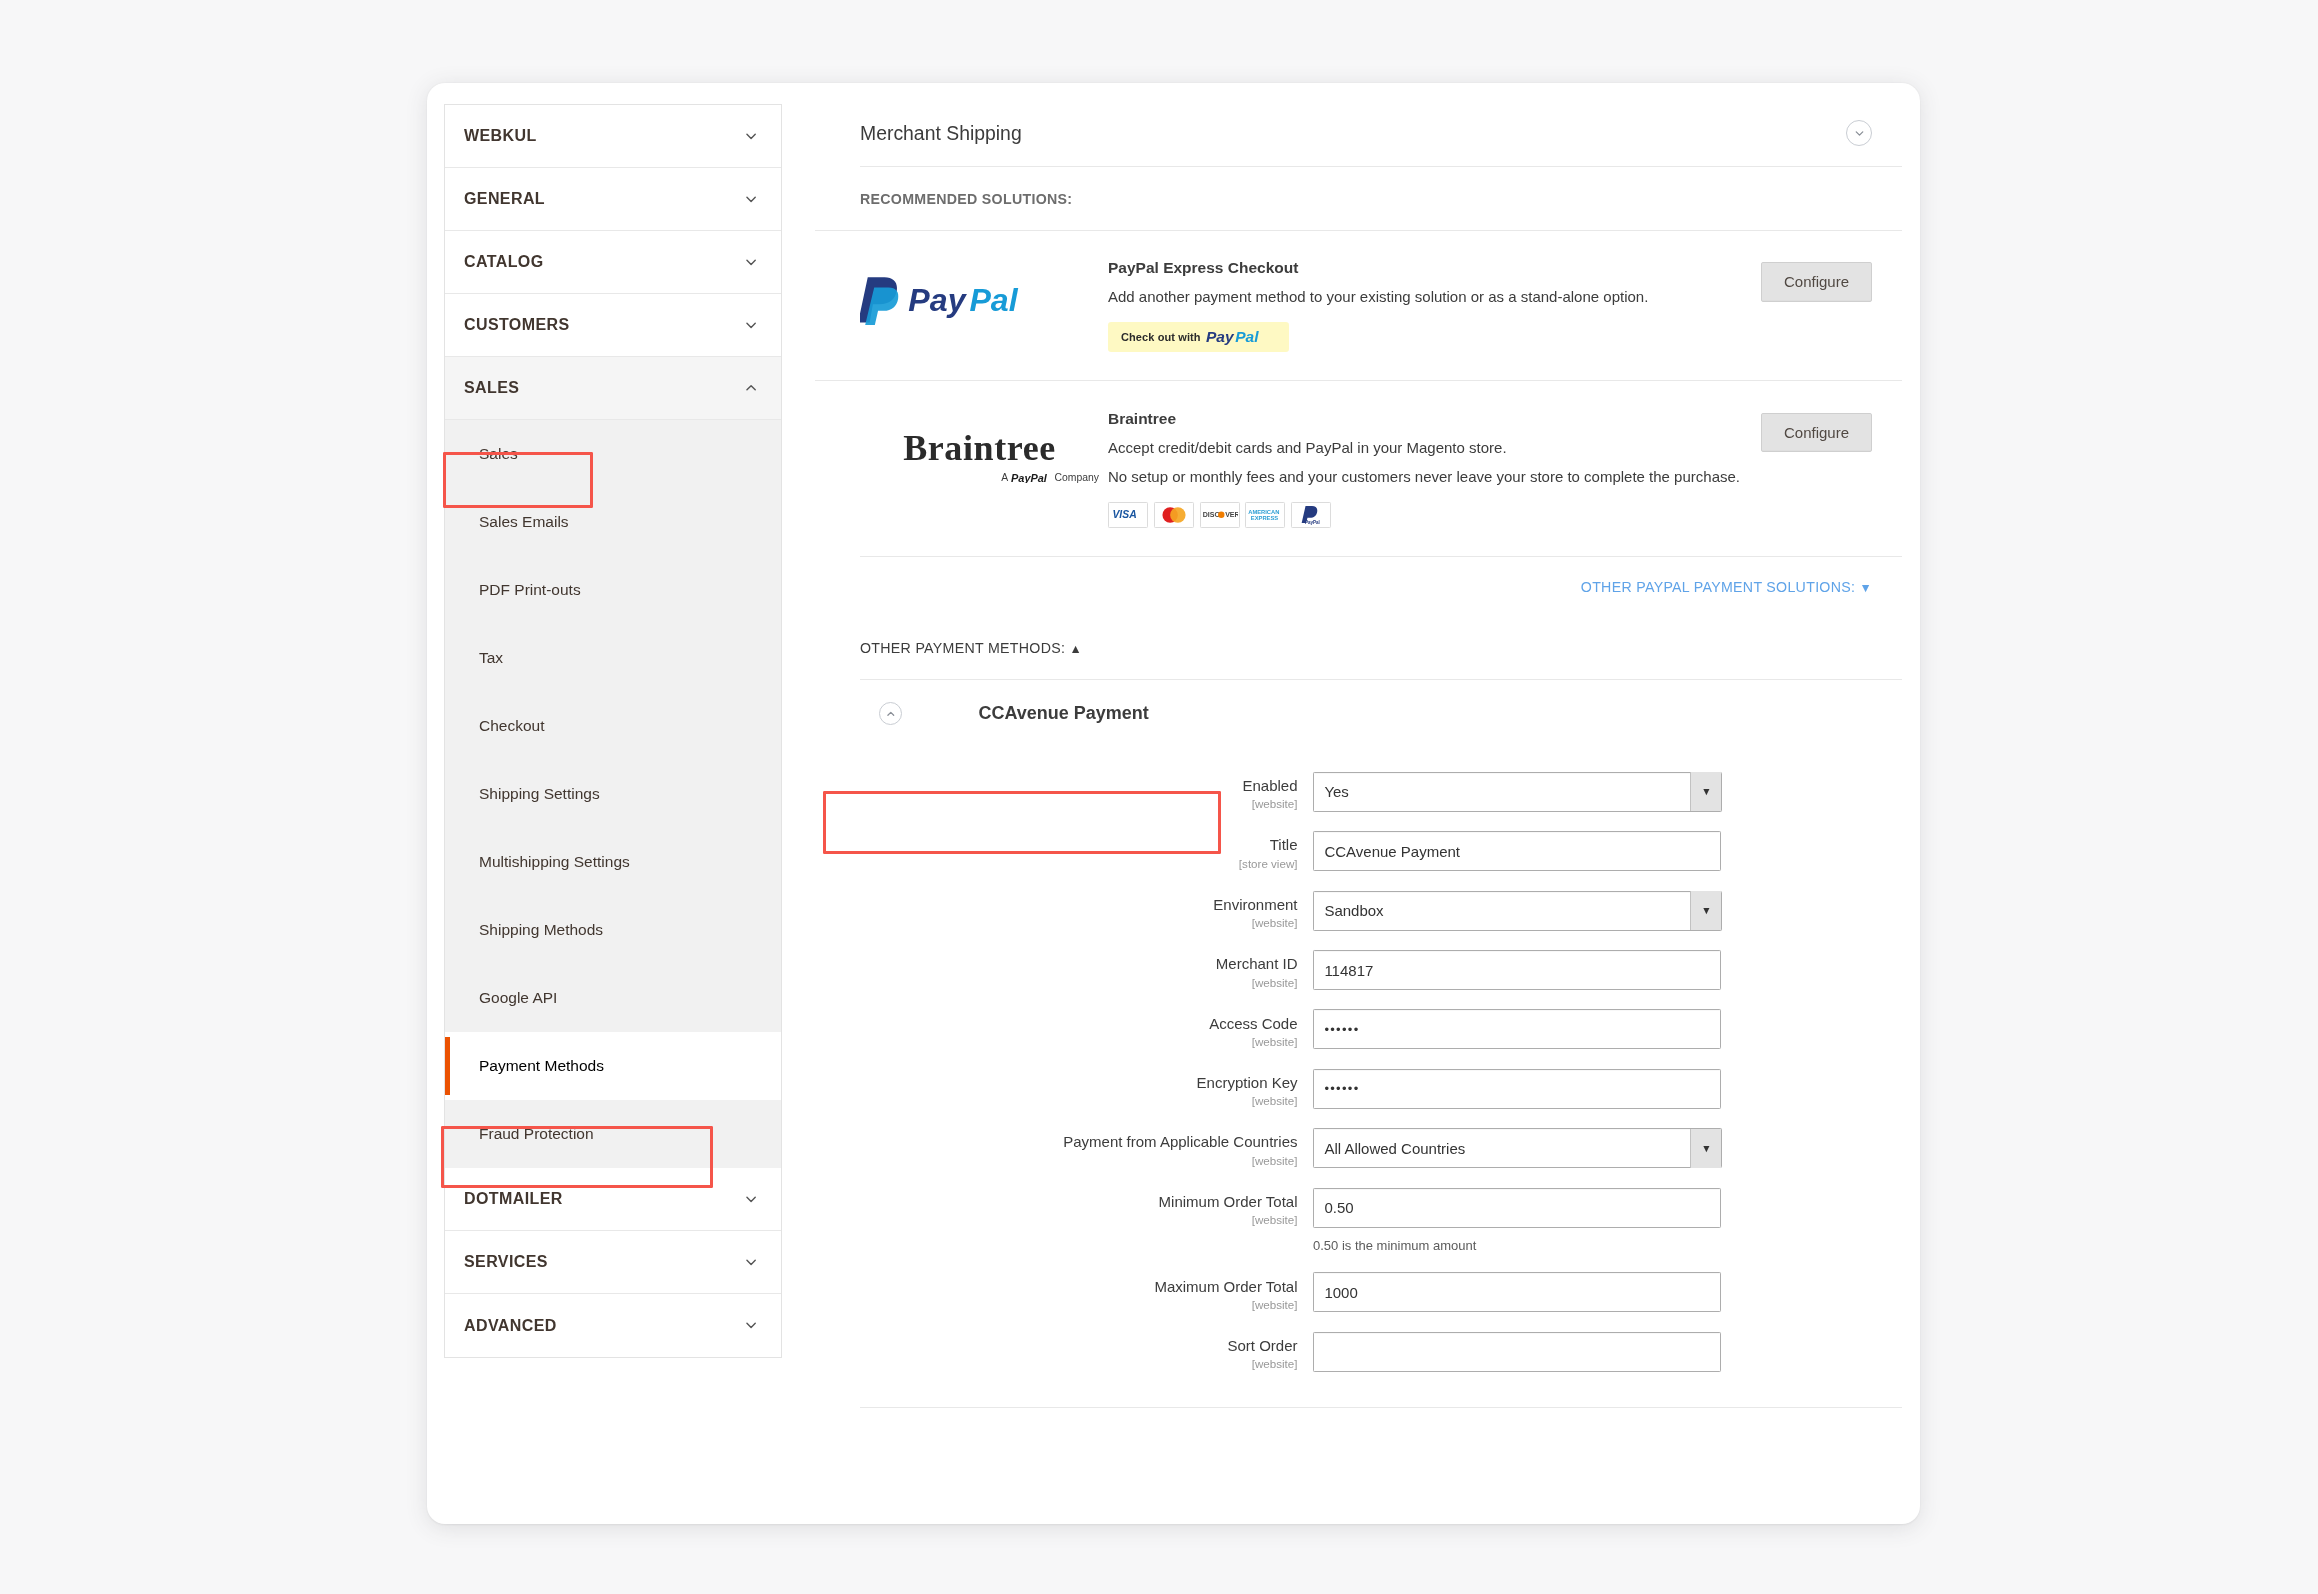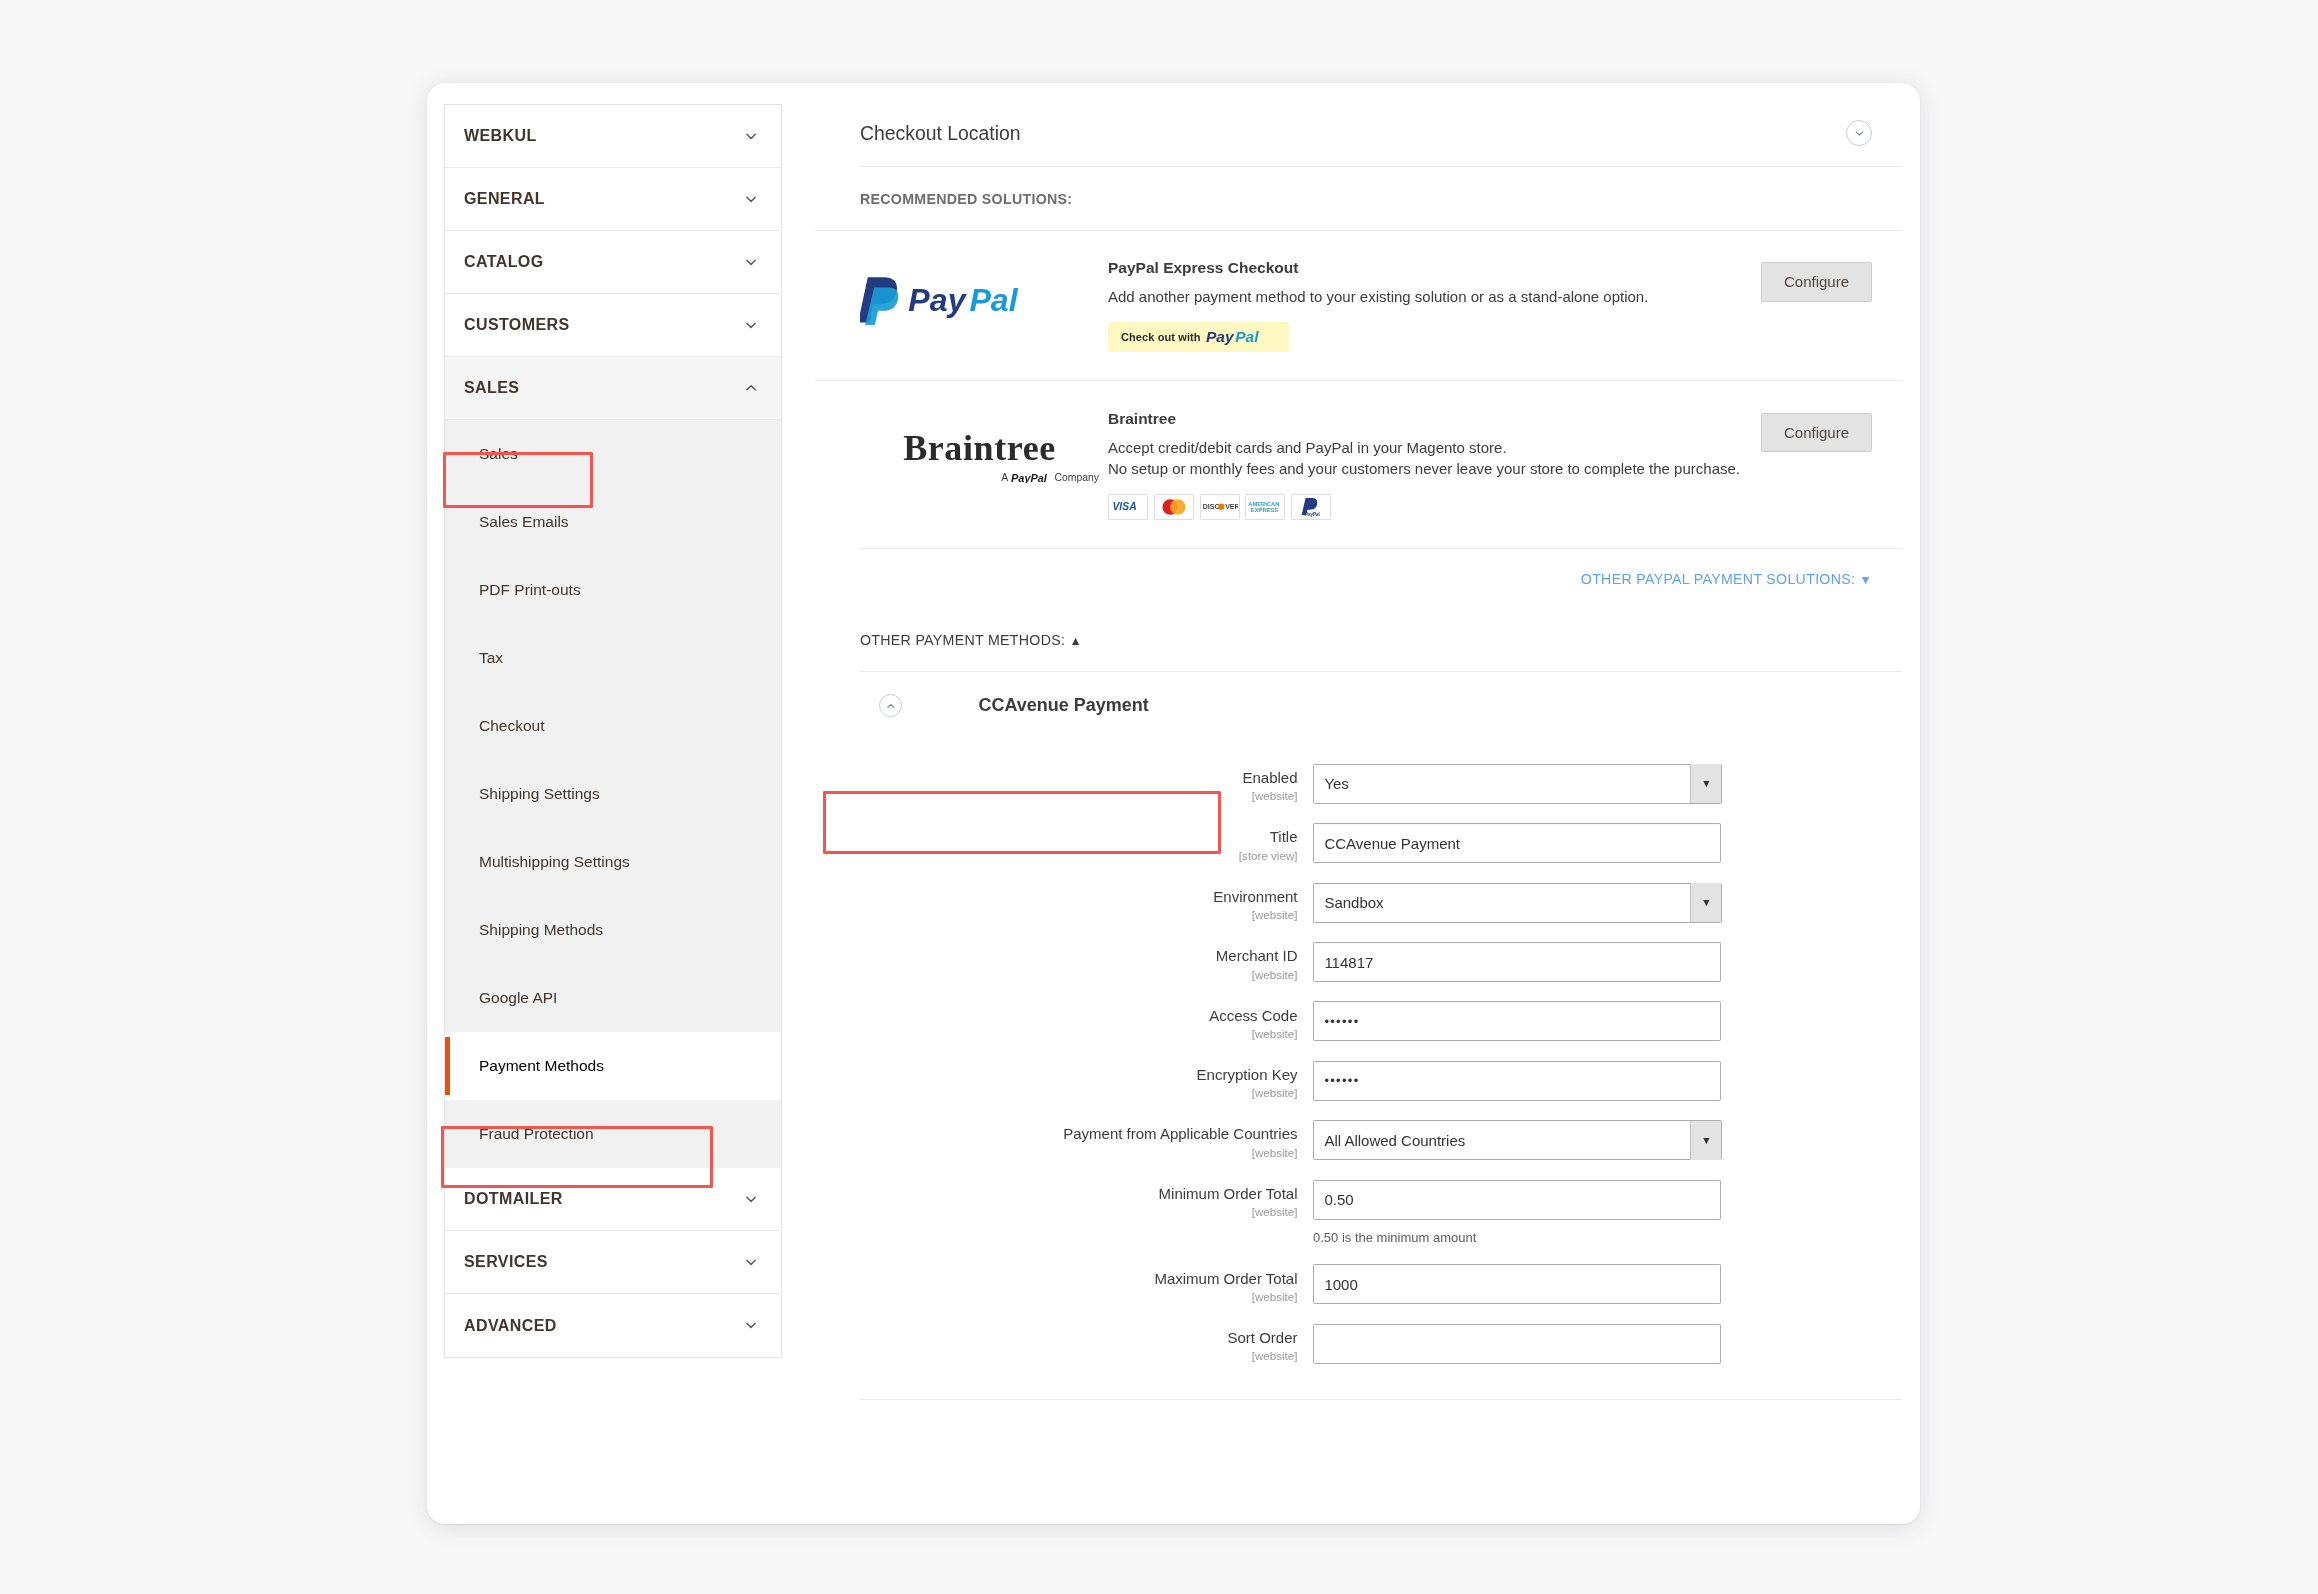--- a/index.html
+++ b/index.html
@@ -111,21 +111,21 @@
   }
 
   .solrow {
     display: flex; align-items: flex-start;
     padding: 28.5px 30px 28.5px 45px;
     border-top: 0.6px solid #e8e8e8;
   }
   .sol-logo { width: 239px; flex: 0 0 239px; padding-top: 17px; }
   .sol-body { flex: 1; padding-left: 9px; }
   .sol-title { font-size: 15.5px; font-weight: bold; color: #3c3c3c; margin-bottom: 9px; }
-  .sol-desc { font-size: 15px; color: #3c3c3c; line-height: 1.42; }
+  .sol-desc { font-size: 15px; color: #3c3c3c; line-height: 1.42; margin-top: 8px; }
 
   .btn-configure {
     flex: 0 0 auto;
     background: #e3e3e3;
     border: 0.6px solid #cfcfcf;
     border-radius: 1.9px;
     padding: 10.4px 22px;
     font-size: 15px;
     color: #514943;
     cursor: pointer;
@@ -351,21 +351,21 @@
       </div>
     </div>
 
     <div class="anno" style="left:15.5px; top:369px; width:150px; height:56px;"></div>
 
     <div class="anno" style="left:14.2px; top:1043px; width:272px; height:62px;"></div>
 
     <div class="content">
 
       <div class="ml-head">
-        <div class="ml-title">Checkout Location</div>
+        <div class="ml-title">Merchant Shipping</div>
         <div class="circ-icon">
           <svg viewBox="0 0 24 24" fill="none" stroke="#8a8f97" stroke-width="2.4" stroke-linecap="round" stroke-linejoin="round">
               <polyline points="6,9 12,15 18,9"></polyline>
             </svg>
         </div>
       </div>
 
       <div class="rule"></div>
 
       <div class="rec-label">RECOMMENDED SOLUTIONS:</div>

